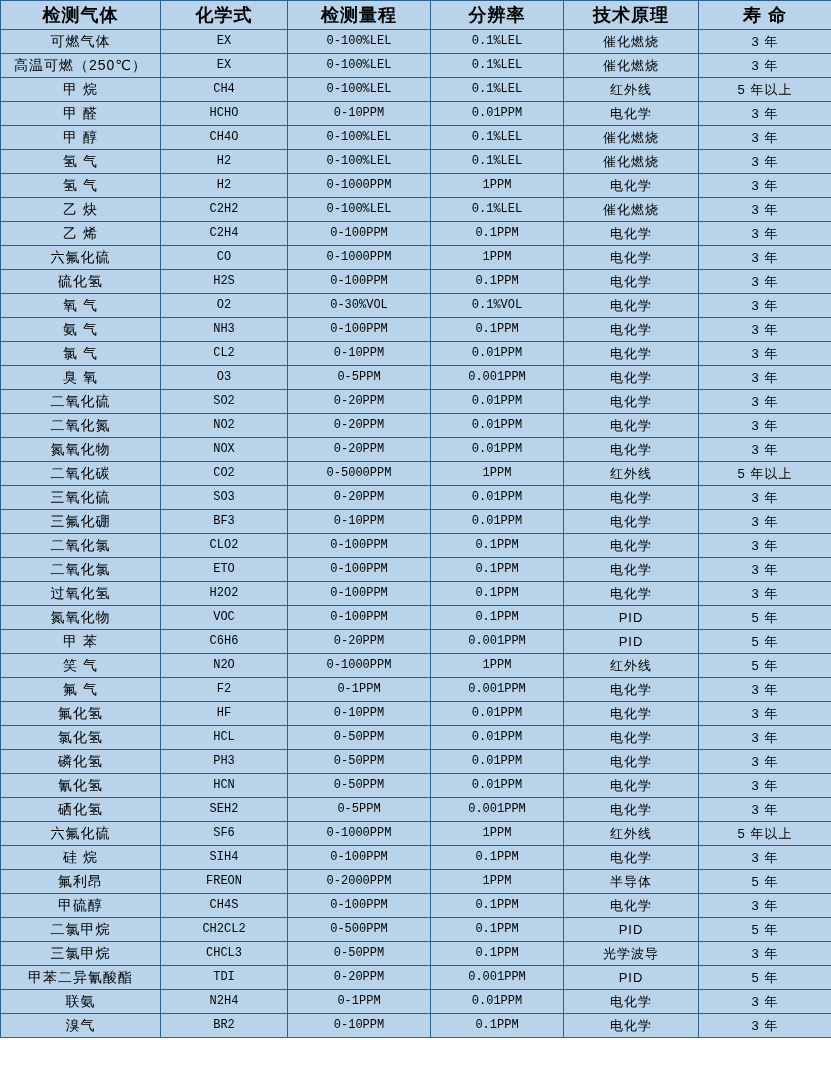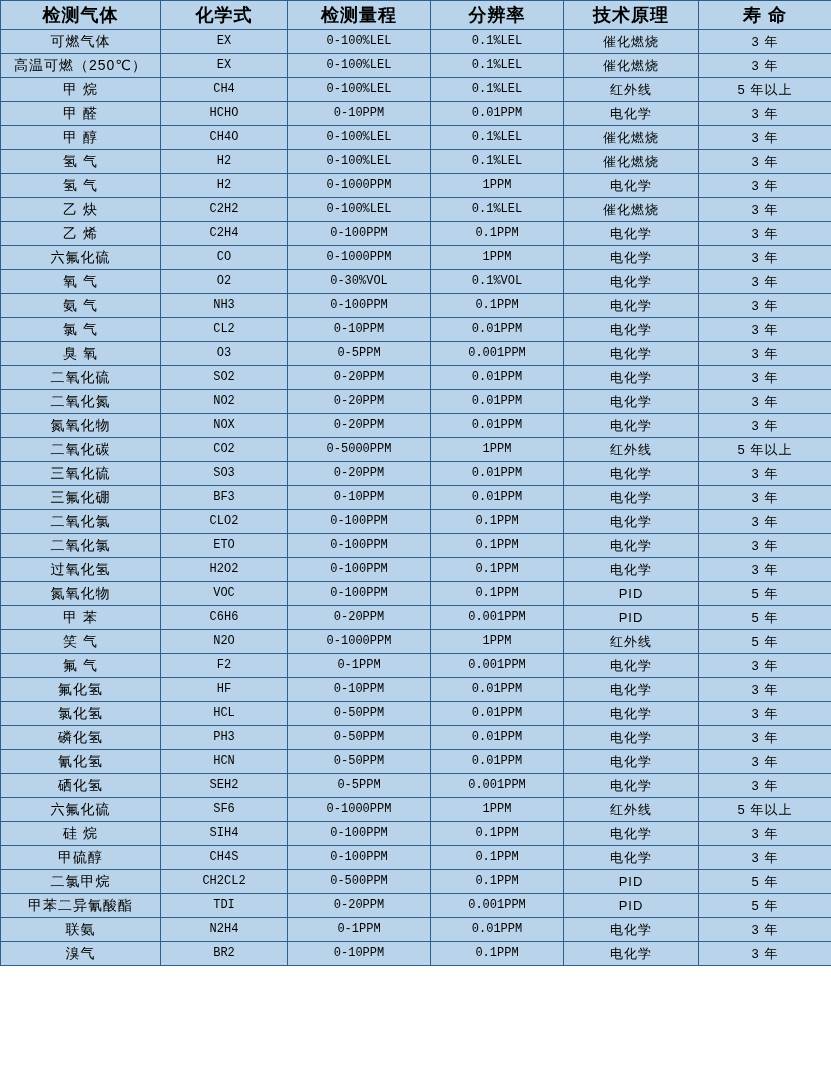--- a/index.html
+++ b/index.html
@@ -159,20 +159,28 @@
       </tr>
       <tr>
         <td class="name">六氟化硫</td>
         <td class="formula">CO</td>
         <td class="range">0-1000PPM</td>
         <td class="resolution">1PPM</td>
         <td class="principle">电化学</td>
         <td class="life">3 年</td>
       </tr>
       <tr>
+        <td class="name">硫化氢</td>
+        <td class="formula">H2S</td>
+        <td class="range">0-100PPM</td>
+        <td class="resolution">0.1PPM</td>
+        <td class="principle">电化学</td>
+        <td class="life">3 年</td>
+      </tr>
+      <tr>
         <td class="name">氧 气</td>
         <td class="formula">O2</td>
         <td class="range">0-30%VOL</td>
         <td class="resolution">0.1%VOL</td>
         <td class="principle">电化学</td>
         <td class="life">3 年</td>
       </tr>
       <tr>
         <td class="name">氨 气</td>
         <td class="formula">NH3</td>
@@ -351,34 +359,50 @@
       </tr>
       <tr>
         <td class="name">硅 烷</td>
         <td class="formula">SIH4</td>
         <td class="range">0-100PPM</td>
         <td class="resolution">0.1PPM</td>
         <td class="principle">电化学</td>
         <td class="life">3 年</td>
       </tr>
       <tr>
+        <td class="name">氟利昂</td>
+        <td class="formula">FREON</td>
+        <td class="range">0-2000PPM</td>
+        <td class="resolution">1PPM</td>
+        <td class="principle">半导体</td>
+        <td class="life">5 年</td>
+      </tr>
+      <tr>
         <td class="name">甲硫醇</td>
         <td class="formula">CH4S</td>
         <td class="range">0-100PPM</td>
         <td class="resolution">0.1PPM</td>
         <td class="principle">电化学</td>
         <td class="life">3 年</td>
       </tr>
       <tr>
         <td class="name">二氯甲烷</td>
         <td class="formula">CH2CL2</td>
         <td class="range">0-500PPM</td>
         <td class="resolution">0.1PPM</td>
         <td class="principle">PID</td>
         <td class="life">5 年</td>
+      </tr>
+      <tr>
+        <td class="name">三氯甲烷</td>
+        <td class="formula">CHCL3</td>
+        <td class="range">0-50PPM</td>
+        <td class="resolution">0.1PPM</td>
+        <td class="principle">光学波导</td>
+        <td class="life">3 年</td>
       </tr>
       <tr>
         <td class="name">甲苯二异氰酸酯</td>
         <td class="formula">TDI</td>
         <td class="range">0-20PPM</td>
         <td class="resolution">0.001PPM</td>
         <td class="principle">PID</td>
         <td class="life">5 年</td>
       </tr>
       <tr>

